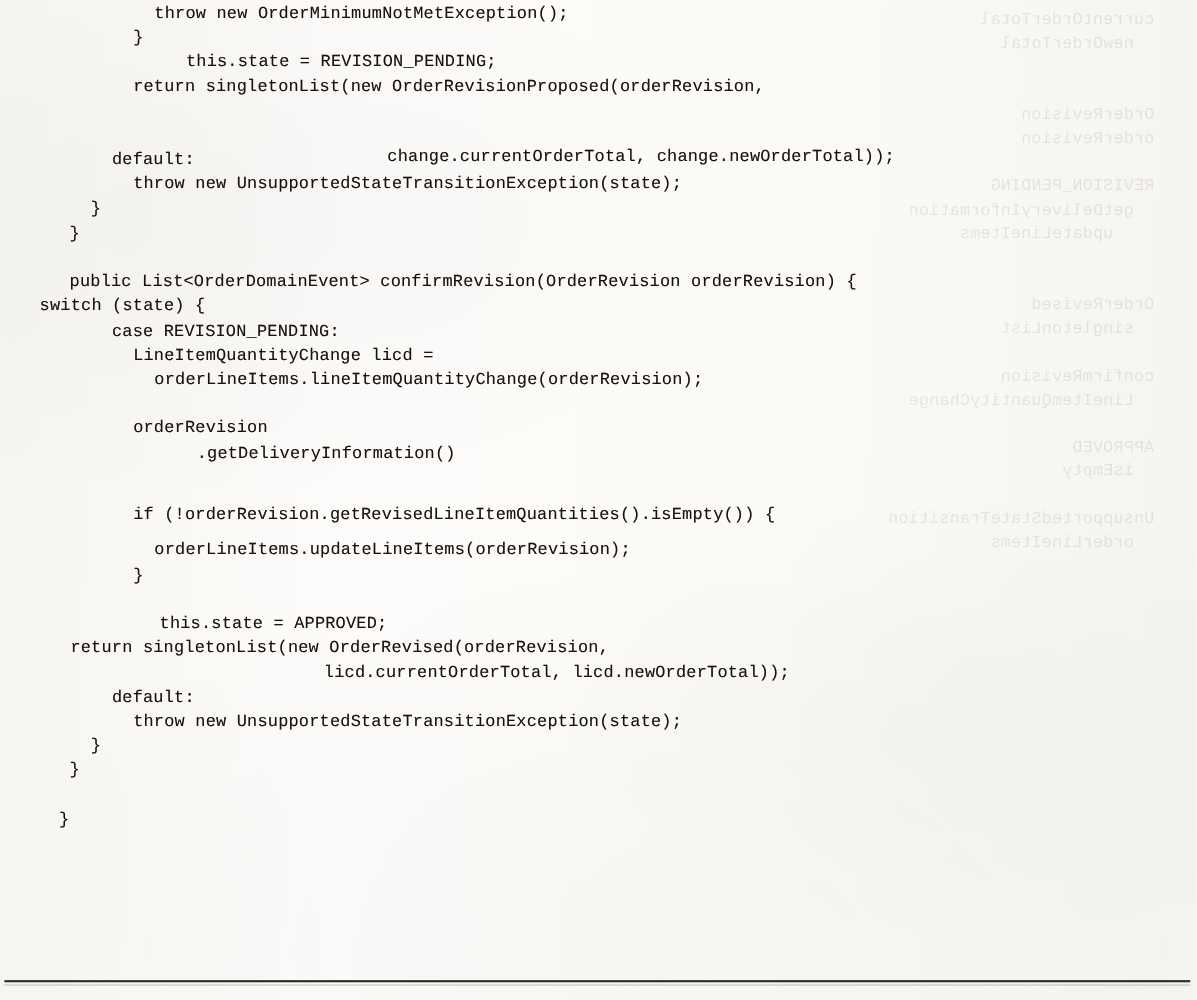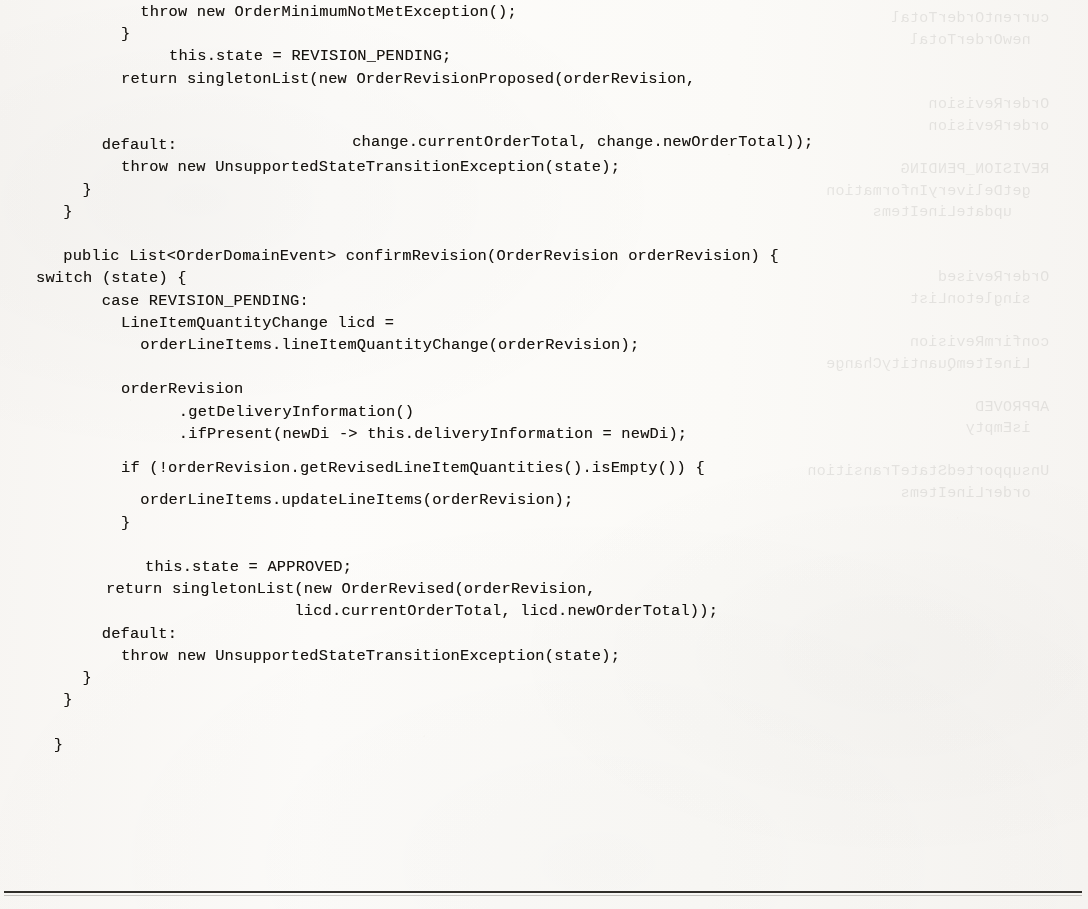--- a/index.html
+++ b/index.html
@@ -132,26 +132,25 @@
       <div class="code-line" style="top: 158.4px; padding-left: 121.04px;">throw new UnsupportedStateTransitionException(state);</div>
       <div class="code-line" style="top: 180.6px; padding-left: 82.52px;">}</div>
       <div class="code-line" style="top: 202.8px; padding-left: 63.26px;">}</div>
       <div class="code-line" style="top: 247.2px; padding-left: 63.26px;">public List&lt;OrderDomainEvent&gt; confirmRevision(OrderRevision orderRevision) {</div>
       <div class="code-line" style="top: 269.4px; padding-left: 36px;">switch (state) {</div>
       <div class="code-line" style="top: 291.6px; padding-left: 101.78px;">case REVISION_PENDING:</div>
       <div class="code-line" style="top: 313.8px; padding-left: 121.04px;">LineItemQuantityChange licd =</div>
       <div class="code-line" style="top: 336px; padding-left: 140.3px;">orderLineItems.lineItemQuantityChange(orderRevision);</div>
       <div class="code-line" style="top: 380.4px; padding-left: 121.04px;">orderRevision</div>
       <div class="code-line" style="top: 402.6px; padding-left: 178.82px;">.getDeliveryInformation()</div>
-      <div class="code-line" style="top: 424.8px; padding-left: 178.82px;">.ifPresent(newDi -&gt; this.deliveryInformation = newDi);</div>
       <div class="code-line" style="top: 459px; padding-left: 121.04px;">if (!orderRevision.getRevisedLineItemQuantities().isEmpty()) {</div>
       <div class="code-line" style="top: 491.4px; padding-left: 140.3px;">orderLineItems.updateLineItems(orderRevision);</div>
       <div class="code-line" style="top: 513.6px; padding-left: 121.04px;">}</div>
       <div class="code-line" style="top: 558px; padding-left: 121.04px; margin-left: 24px;">this.state = APPROVED;</div>
-      <div class="code-line" style="top: 580.2px; padding-left: 106px;">return singletonList(new OrderRevised(orderRevision,</div>
+      <div class="code-line" style="top: 580.2px; padding-left: 64px;">return singletonList(new OrderRevised(orderRevision,</div>
       <div class="code-line" style="top: 602.4px; padding-left: 294.38px;">licd.currentOrderTotal, licd.newOrderTotal));</div>
       <div class="code-line" style="top: 624.6px; padding-left: 101.78px;">default:</div>
       <div class="code-line" style="top: 646.8px; padding-left: 121.04px;">throw new UnsupportedStateTransitionException(state);</div>
       <div class="code-line" style="top: 669px; padding-left: 82.52px;">}</div>
       <div class="code-line" style="top: 691.2px; padding-left: 63.26px;">}</div>
       <div class="code-line" style="top: 735.6px; padding-left: 53.63px;">}</div>
     </div>
 
   <div id="bottom-rule"></div>
 

